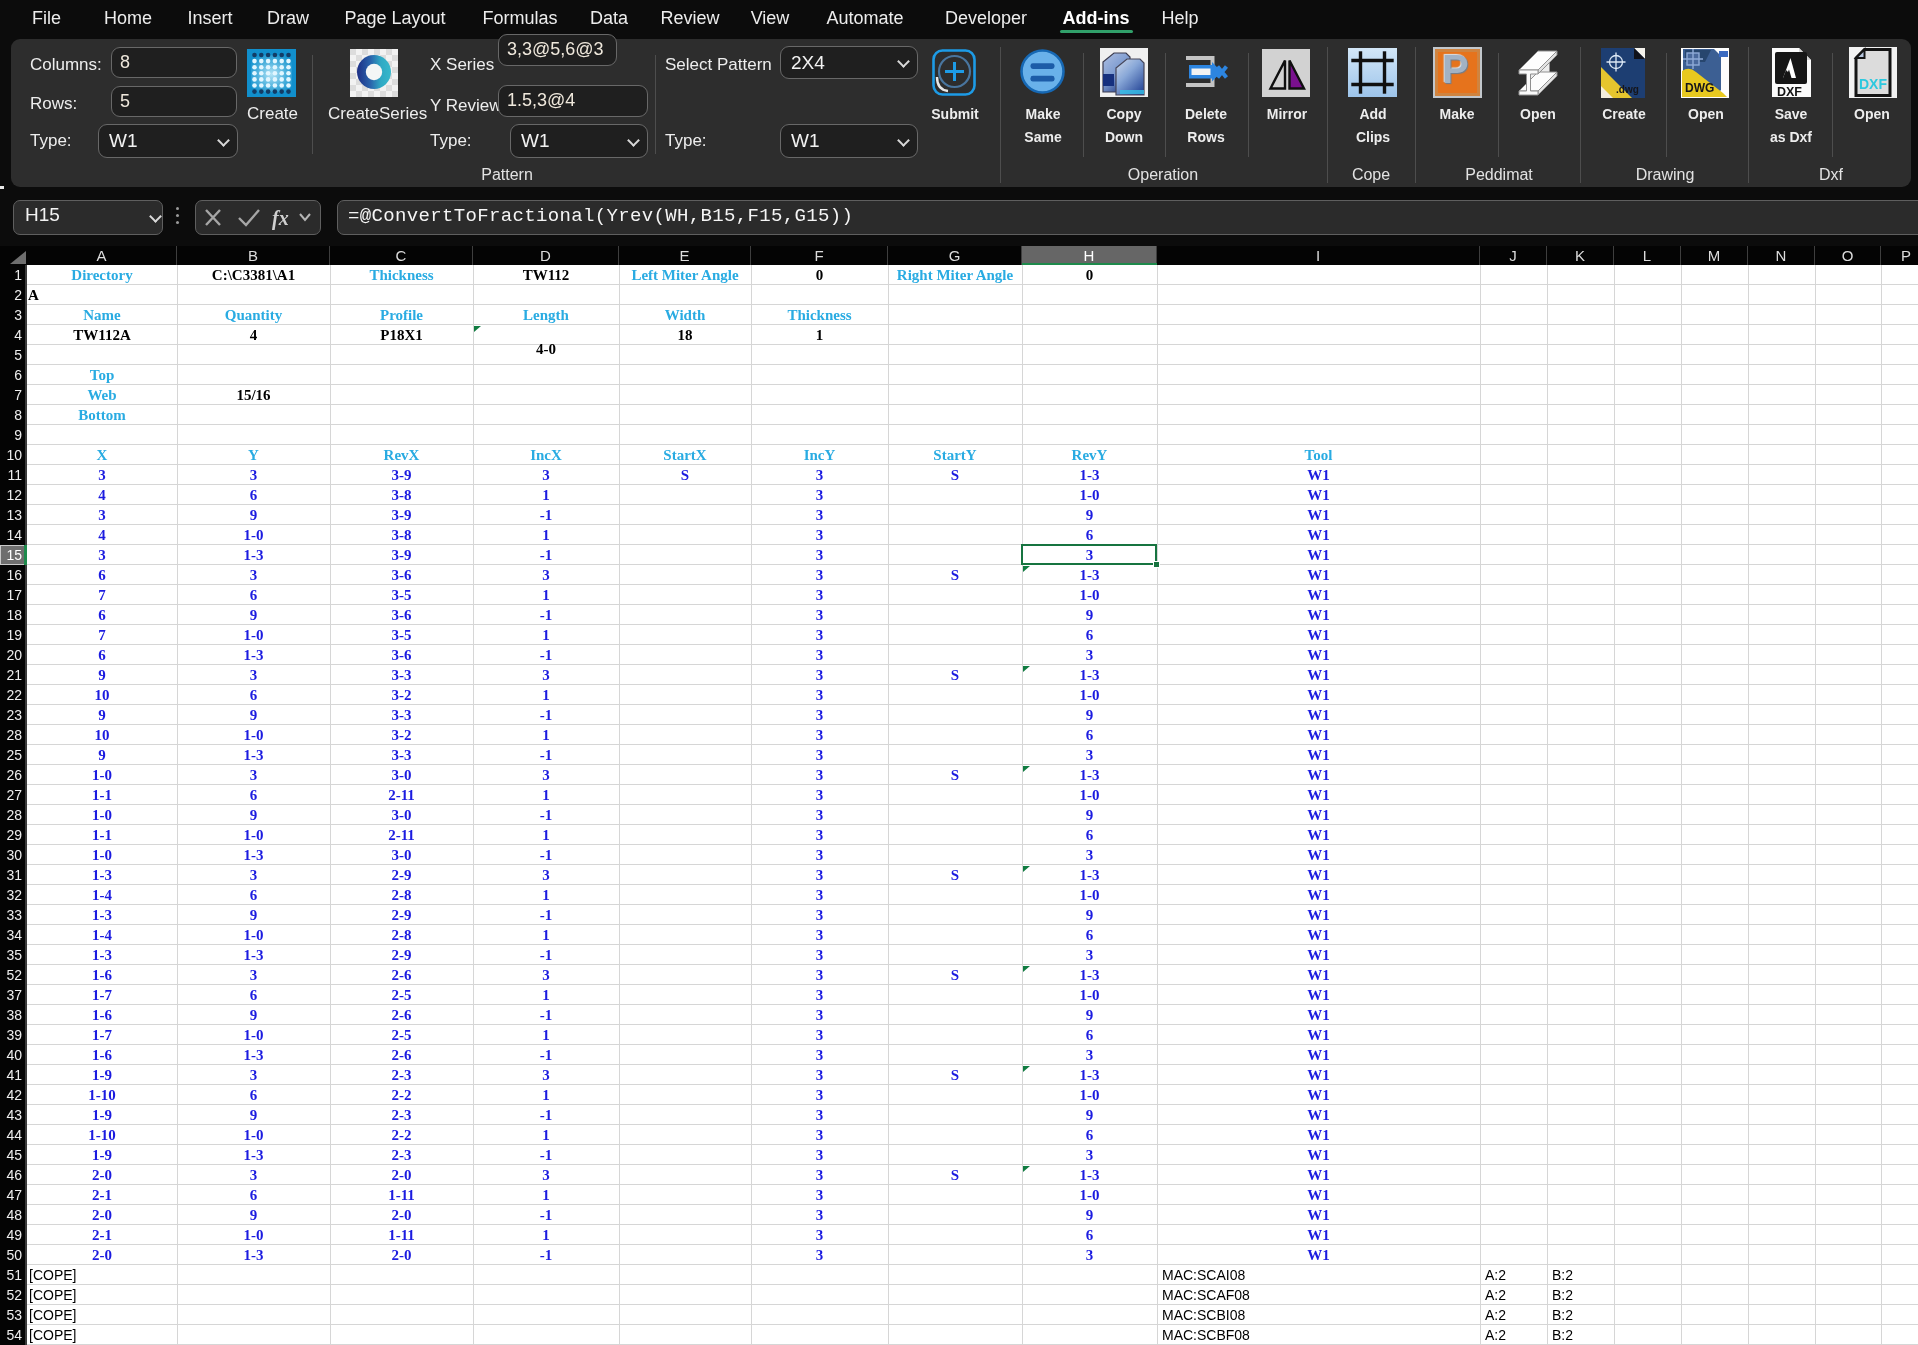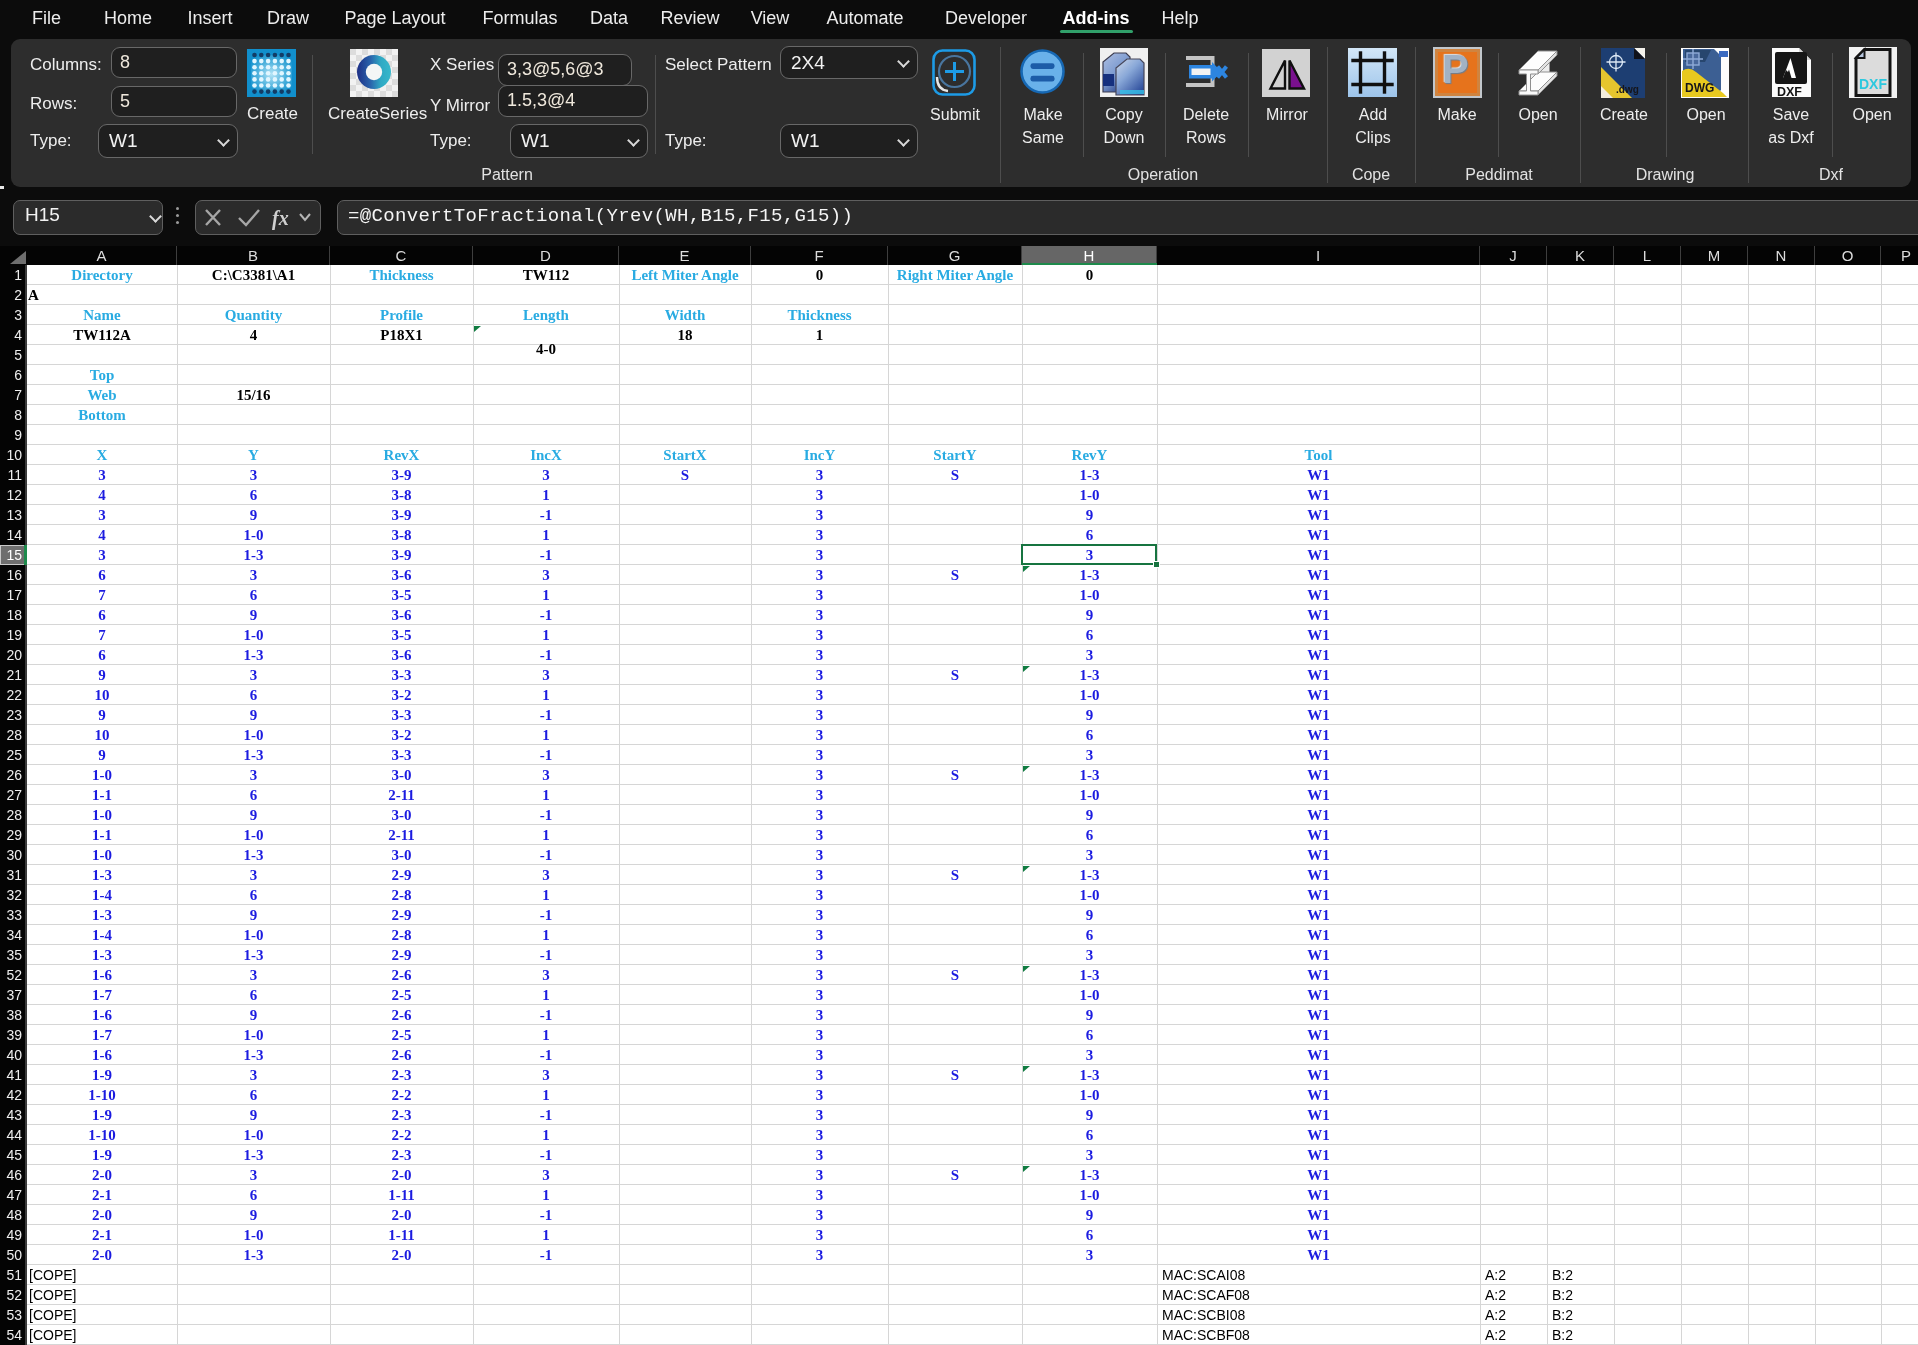--- a/index.html
+++ b/index.html
@@ -8,21 +8,21 @@
 .mi{position:absolute;top:8px;transform:translateX(-50%);color:#ededed;font-size:18px;white-space:nowrap;}
 #addins{font-weight:bold;color:#fff;}
 #addins-ul{position:absolute;left:1060px;top:30px;width:73px;height:3px;background:#31a06a;border-radius:2px;}
 
 #ribbon{position:absolute;left:11px;top:39px;width:1900px;height:148px;background:#2d2d2d;border-radius:9px;}
 .rlabel{position:absolute;color:#ededed;font-size:17px;white-space:nowrap;}
 .rinput{position:absolute;background:#1f1f1f;border:1px solid #686868;border-radius:9px;color:#efe8dc;font-size:18px;line-height:29px;padding-left:8px;white-space:nowrap;}
 .rsel{position:absolute;background:#1f1f1f;border:1px solid #686868;border-radius:9px;color:#f2f2f2;font-size:19px;line-height:31px;padding-left:10px;white-space:nowrap;}
 .chev{position:absolute;width:9px;height:9px;border-right:2px solid #d8d8d8;border-bottom:2px solid #d8d8d8;transform:rotate(45deg);}
 .vsep{position:absolute;width:1px;background:#4d4d4d;}
-.ilabel{position:absolute;color:#ededed;font-size:16px;text-align:center;transform:translateX(-50%);white-space:nowrap;line-height:23px;}
+.ilabel{position:absolute;color:#ededed;font-size:14px;text-align:center;transform:translateX(-50%);white-space:nowrap;line-height:23px;font-weight:bold;}
 .glabel{position:absolute;color:#e2e2e2;font-size:16px;transform:translateX(-50%);white-space:nowrap;}
 
 #fbar{position:absolute;left:0;top:187px;width:1918px;height:59px;background:#0c0c0c;}
 .fbox{position:absolute;top:200px;height:35px;background:#2b2b2b;border:1px solid #5f5f5f;border-radius:7px;}
 
 #colhdr{position:absolute;left:0;top:246px;width:1918px;height:19px;background:#040404;}
 .ch{position:absolute;top:0;height:19px;color:#dcdcdc;font-size:15px;text-align:center;line-height:19px;border-right:1px solid #3e3e3e;}
 #rowhdrs{position:absolute;left:0;top:265px;width:27px;height:1080px;background:#040404;}
 .rh{position:absolute;left:0;width:27px;height:20px;color:#efefef;font-size:14px;text-align:right;padding-right:5px;line-height:20px;}
 #cells{position:absolute;left:27px;top:265px;width:1891px;height:1080px;background:#fff;
@@ -157,23 +157,23 @@
         <stop offset="40%" stop-color="#2a64ac"></stop>
         <stop offset="70%" stop-color="#2fa9c4"></stop>
         <stop offset="100%" stop-color="#36b8cb"></stop>
       </linearGradient>
     </defs>
     <circle cx="24" cy="23" r="17" fill="url(#ring)"></circle>
     <circle cx="24" cy="23" r="8.2" fill="#f4f6f6"></circle>
   </svg>
 <div class="rlabel" style="left:328px;top:104px">CreateSeries</div>
 <div class="rlabel" style="left:430px;top:55px">X Series</div>
-<div class="rlabel" style="left:430px;top:96px">Y Mirror</div>
+<div class="rlabel" style="left:430px;top:96px">Y Review</div>
 <div class="rlabel" style="left:430px;top:131px">Type:</div>
-<div class="rinput" style="left:498px;top:54px;width:134px;height:32px">3,3@5,6@3</div>
+<div class="rinput" style="left:498px;top:34px;width:119px;height:32px">3,3@5,6@3</div>
 <div class="rinput" style="left:498px;top:85px;width:150px;height:32px">1.5,3@4</div>
 <div class="rsel" style="left:510px;top:124px;width:138px;height:34px">W1</div>
 <div class="chev" style="left:629px;top:136px"></div>
 <div class="vsep" style="left:655px;top:55px;height:99px"></div>
 <div class="rlabel" style="left:665px;top:55px">Select Pattern</div>
 <div class="rlabel" style="left:665px;top:131px">Type:</div>
 <div class="rsel" style="left:780px;top:46px;width:138px;height:33px">2X4</div>
 <div class="chev" style="left:899px;top:57px"></div>
 <div class="rsel" style="left:780px;top:124px;width:138px;height:34px">W1</div>
 <div class="chev" style="left:899px;top:136px"></div>

